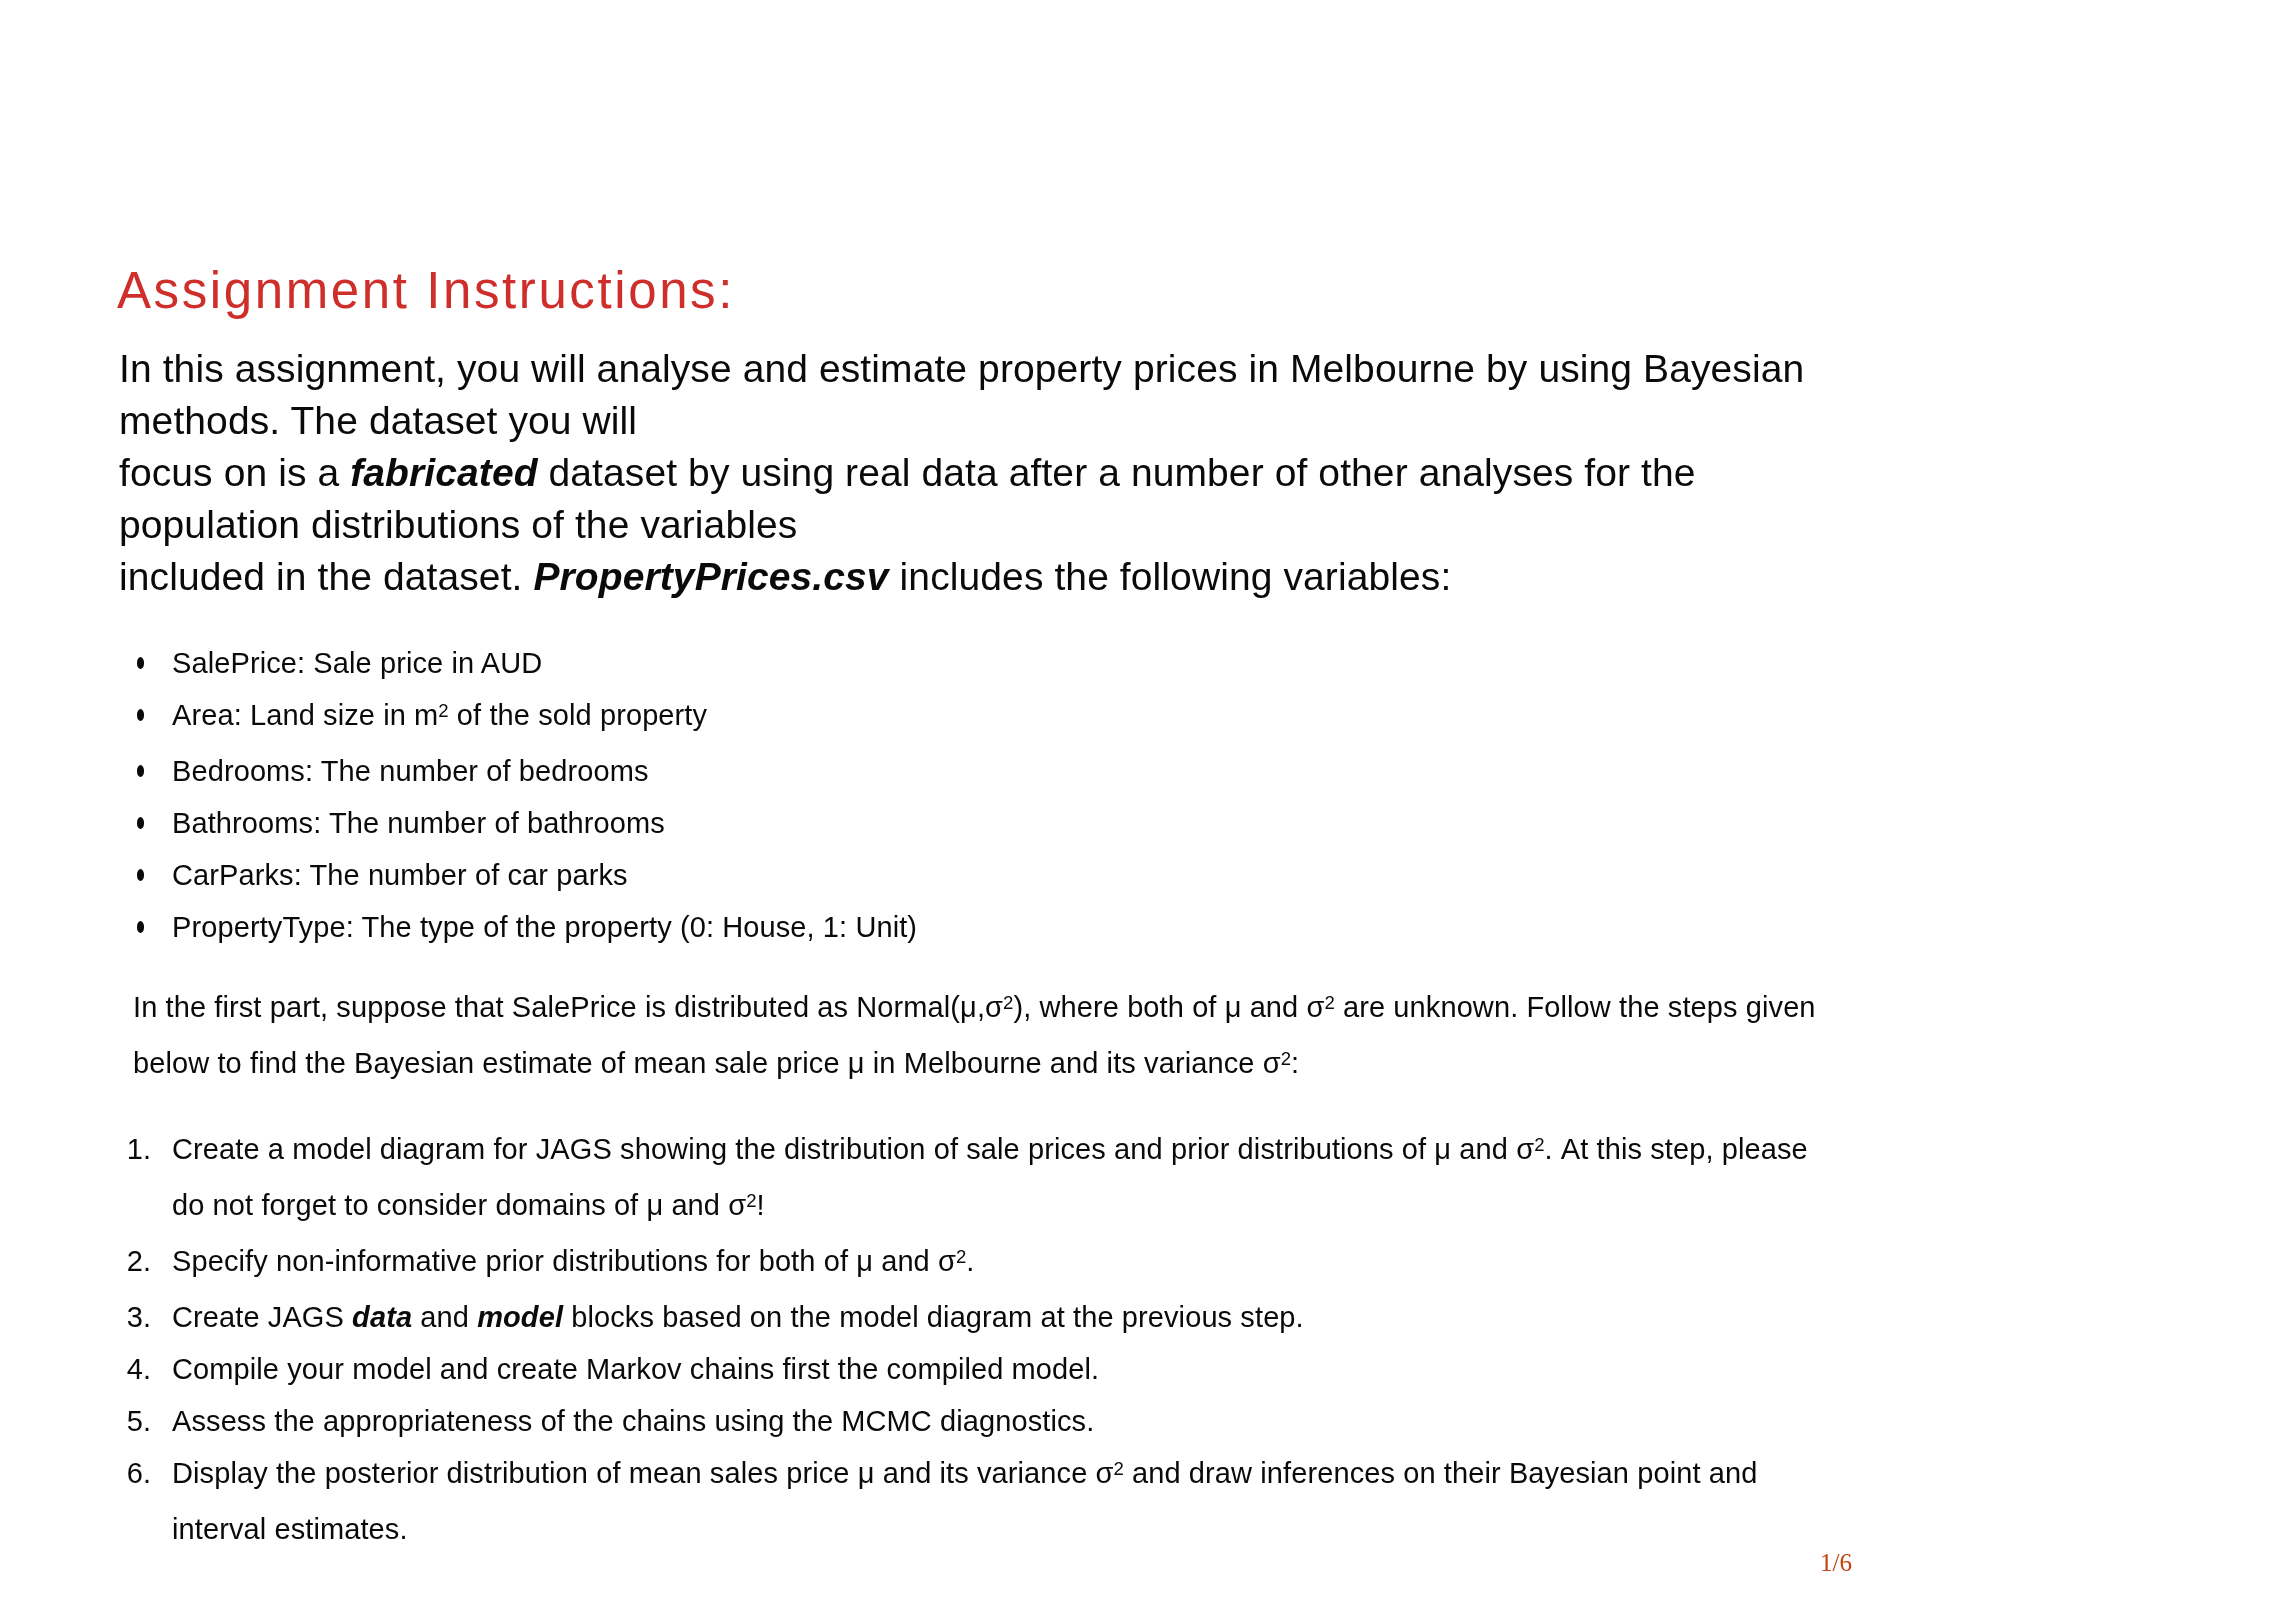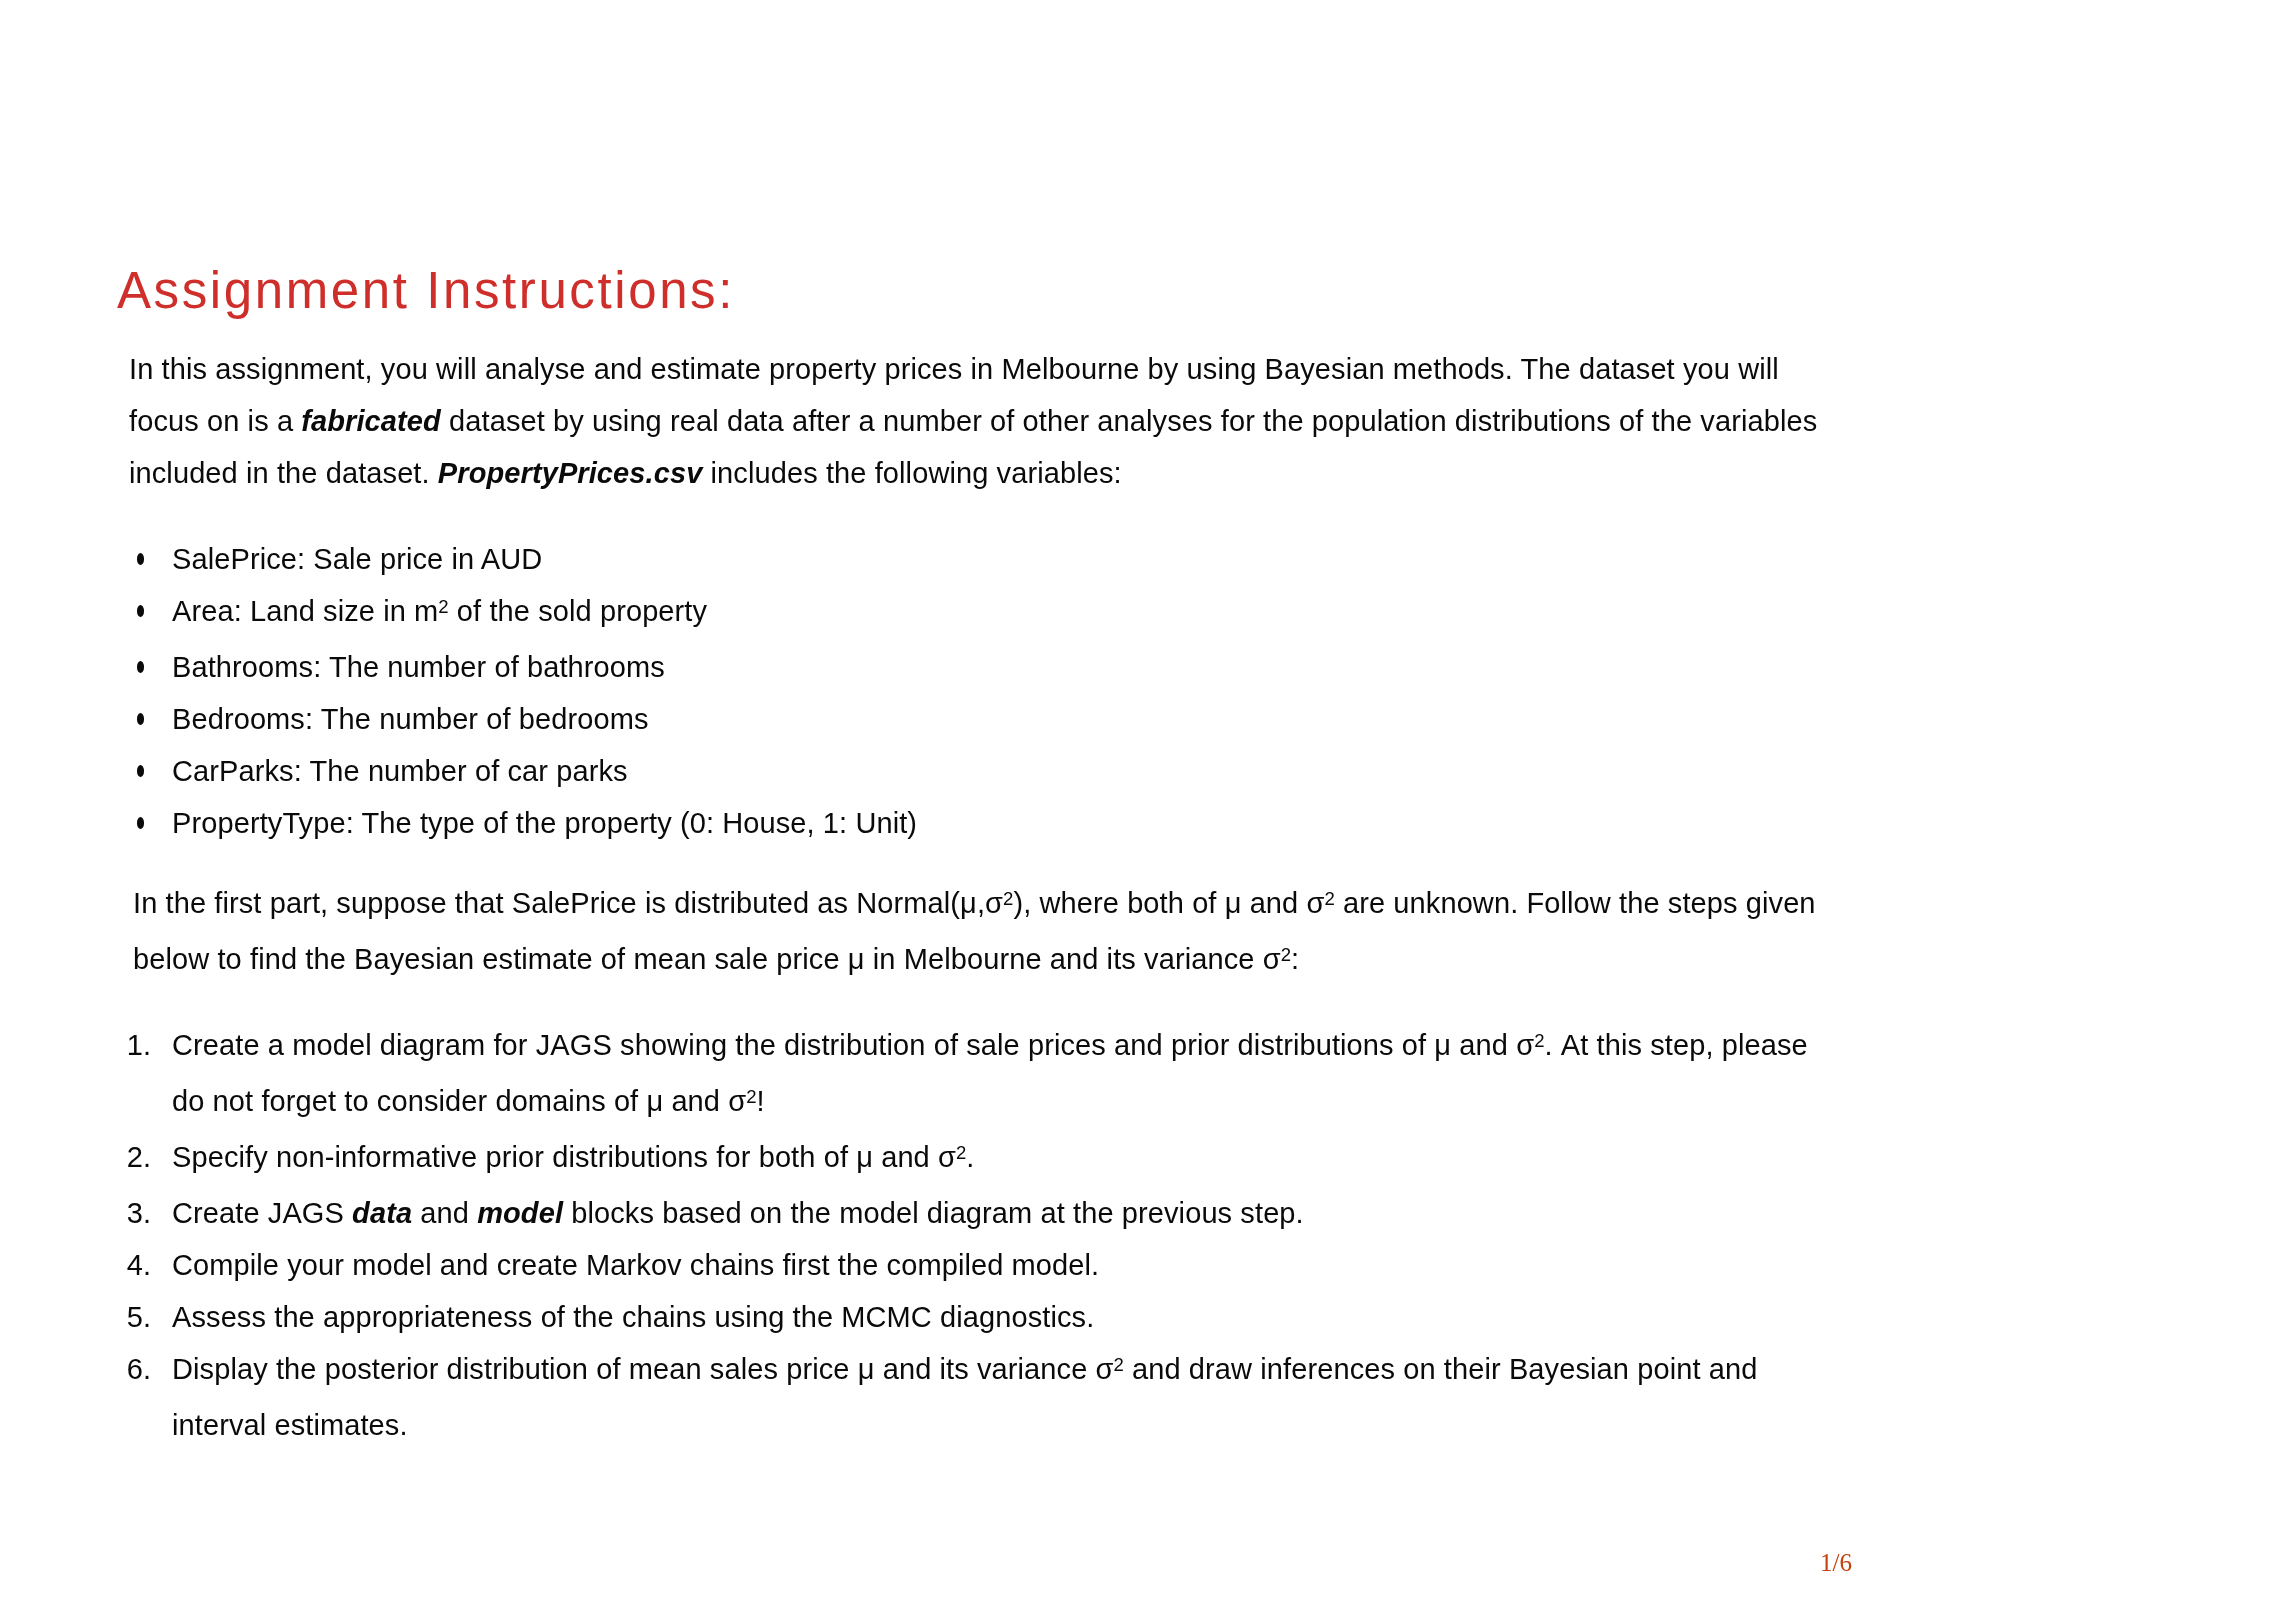--- a/index.html
+++ b/index.html
@@ -22,22 +22,22 @@
   }
   h1.title {
     margin: 0;
     font-size: 51px;
     line-height: 50px;
     font-weight: normal;
     letter-spacing: 2.6px;
     color: #CE2F2B;
   }
   p.body-par {
-    margin: 27px 0 0 12px;
-    font-size: 29px;
+    margin: 27px 0 0 2px;
+    font-size: 39px;
     line-height: 52px;
     letter-spacing: 0.1px;
   }
   p.body-par2 {
     margin: 28px 0 0 16px;
     font-size: 29px;
     line-height: 52px;
     letter-spacing: 0.1px;
   }
   ul.vars {
@@ -102,22 +102,22 @@
 <div class="page">
   <div class="content">
 
     <h1 class="title">Assignment Instructions:</h1>
 
     <p class="body-par"><span>In this assignment, you will analyse and estimate property prices in Melbourne by using Bayesian methods. The dataset you will</span><br><span>focus on is a </span><span class="b">fabricated</span><span> dataset by using real data after a number of other analyses for the population distributions of the variables</span><br><span>included in the dataset. </span><span class="b">PropertyPrices.csv</span><span> includes the following variables:</span></p>
 
     <ul class="vars">
       <li><span class="dot"></span><span><span>SalePrice: Sale price in AUD</span></span></li>
       <li><span class="dot"></span><span><span>Area: Land size in m</span><span class="sup">2</span><span> of the sold property</span></span></li>
+      <li><span class="dot"></span><span><span>Bedrooms: The number of bedrooms</span></span></li>
       <li><span class="dot"></span><span><span>Bathrooms: The number of bathrooms</span></span></li>
-      <li><span class="dot"></span><span><span>Bedrooms: The number of bedrooms</span></span></li>
       <li><span class="dot"></span><span><span>CarParks: The number of car parks</span></span></li>
       <li><span class="dot"></span><span><span>PropertyType: The type of the property (0: House, 1: Unit)</span></span></li>
     </ul>
 
 
     <p class="body-par2"><span>In the first part, suppose that SalePrice is distributed as Normal(μ,σ</span><span class="sup">2</span><span>), where both of μ and σ</span><span class="sup">2</span><span> are unknown. Follow the steps given</span><br><span>below to find the Bayesian estimate of mean sale price μ in Melbourne and its variance σ</span><span class="sup">2</span><span>:</span></p>
 
     <ol class="steps">
       <li>
         <span class="num">1.</span>

